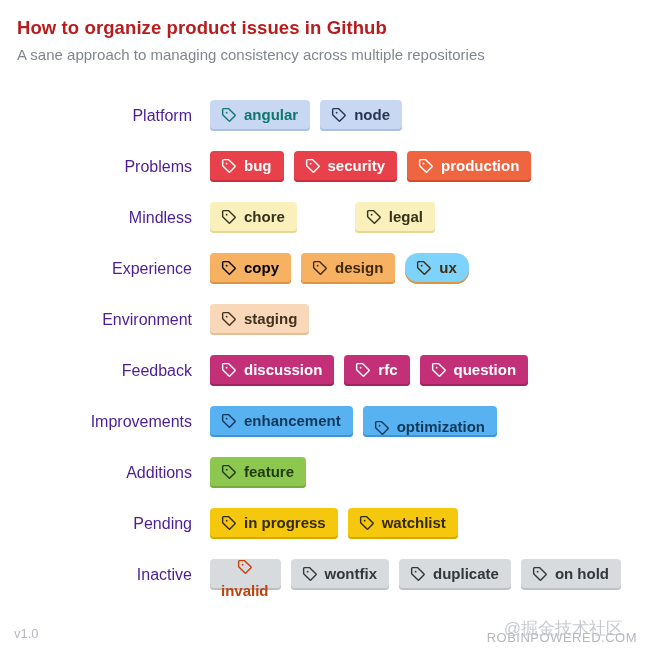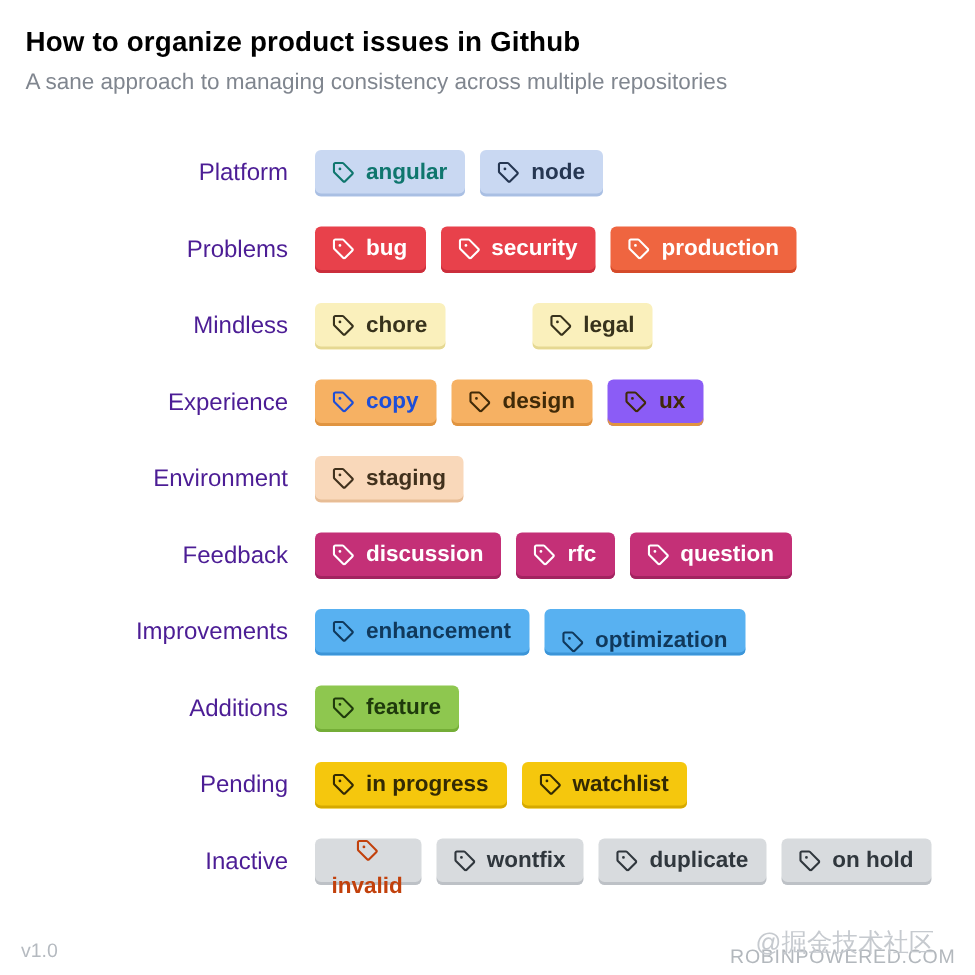--- a/index.html
+++ b/index.html
@@ -13,21 +13,21 @@
     position: relative;
     width: 650px; height: 650px;
     overflow: hidden;
     background: #ffffff;
   }
   header { padding: 17px 0 0 17px; }
   .title {
     margin: 0 0 7px 0;
     font-size: 18.5px;
     font-weight: bold;
-    color: #000000;
+    color: #b91c1c;
     letter-spacing: 0.1px;
   }
   .subtitle {
     margin: 0;
     font-size: 15px;
     color: #80868f;
   }
   main { margin-top: 37px; }
   .row {
     display: flex;
@@ -176,39 +176,39 @@
               </svg>
             </span>
     <span>legal</span>
   </span>
 </div>
   </div>
 
   <div class="row">
     <div class="category">Experience</div>
     <div class="tags">
-  <span class="tag" style="background: rgb(246, 177, 99); color: #1d4ed8; box-shadow: rgb(224, 148, 64) 0px -2px 0px inset;">
+  <span class="tag" style="background: rgb(246, 177, 99); color: #000000; box-shadow: rgb(224, 148, 64) 0px -2px 0px inset;">
     <span>
               <svg width="15" height="15" viewBox="0 0 16 16" fill="currentColor" aria-hidden="true">
                 <path d="M1 7.775V2.75C1 1.784 1.784 1 2.75 1h5.025c.464 0 .91.184 1.238.513l6.25 6.25a1.75 1.75 0 0 1 0 2.474l-5.026 5.026a1.75 1.75 0 0 1-2.474 0l-6.25-6.25A1.752 1.752 0 0 1 1 7.775Zm1.5 0c0 .066.026.13.073.177l6.25 6.25a.25.25 0 0 0 .354 0l5.025-5.025a.25.25 0 0 0 0-.354l-6.25-6.25a.25.25 0 0 0-.177-.073H2.75a.25.25 0 0 0-.25.25ZM6 5a1 1 0 1 1 0 2 1 1 0 0 1 0-2Z"></path>
               </svg>
             </span>
     <span>copy</span>
   </span>
 
   <span class="tag" style="background: rgb(246, 177, 99); color: rgb(64, 42, 8); box-shadow: rgb(224, 148, 64) 0px -2px 0px inset;">
     <span>
               <svg width="15" height="15" viewBox="0 0 16 16" fill="currentColor" aria-hidden="true">
                 <path d="M1 7.775V2.75C1 1.784 1.784 1 2.75 1h5.025c.464 0 .91.184 1.238.513l6.25 6.25a1.75 1.75 0 0 1 0 2.474l-5.026 5.026a1.75 1.75 0 0 1-2.474 0l-6.25-6.25A1.752 1.752 0 0 1 1 7.775Zm1.5 0c0 .066.026.13.073.177l6.25 6.25a.25.25 0 0 0 .354 0l5.025-5.025a.25.25 0 0 0 0-.354l-6.25-6.25a.25.25 0 0 0-.177-.073H2.75a.25.25 0 0 0-.25.25ZM6 5a1 1 0 1 1 0 2 1 1 0 0 1 0-2Z"></path>
               </svg>
             </span>
     <span>design</span>
   </span>
 
-  <span class="tag" style="background: #8b5cf6; color: rgb(64, 42, 8); box-shadow: rgb(224, 148, 64) 0px -2px 0px inset;">
+  <span class="tag" style="background: #7dd3fc; color: rgb(64, 42, 8); box-shadow: rgb(224, 148, 64) 0px -2px 0px inset; border-radius: 13px;">
     <span>
               <svg width="15" height="15" viewBox="0 0 16 16" fill="currentColor" aria-hidden="true">
                 <path d="M1 7.775V2.75C1 1.784 1.784 1 2.75 1h5.025c.464 0 .91.184 1.238.513l6.25 6.25a1.75 1.75 0 0 1 0 2.474l-5.026 5.026a1.75 1.75 0 0 1-2.474 0l-6.25-6.25A1.752 1.752 0 0 1 1 7.775Zm1.5 0c0 .066.026.13.073.177l6.25 6.25a.25.25 0 0 0 .354 0l5.025-5.025a.25.25 0 0 0 0-.354l-6.25-6.25a.25.25 0 0 0-.177-.073H2.75a.25.25 0 0 0-.25.25ZM6 5a1 1 0 1 1 0 2 1 1 0 0 1 0-2Z"></path>
               </svg>
             </span>
     <span>ux</span>
   </span>
 </div>
   </div>
 

